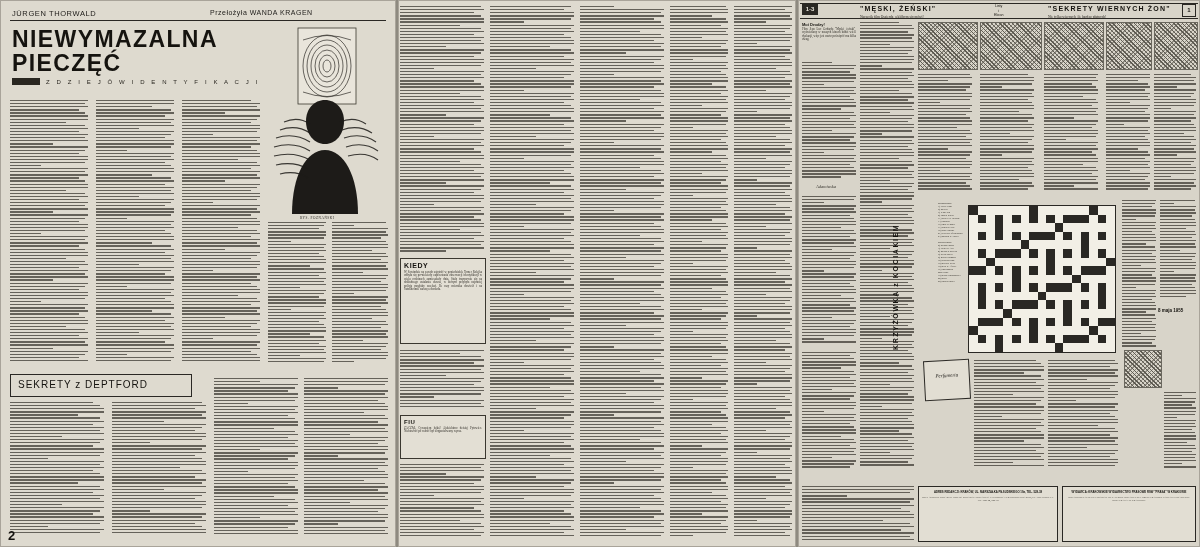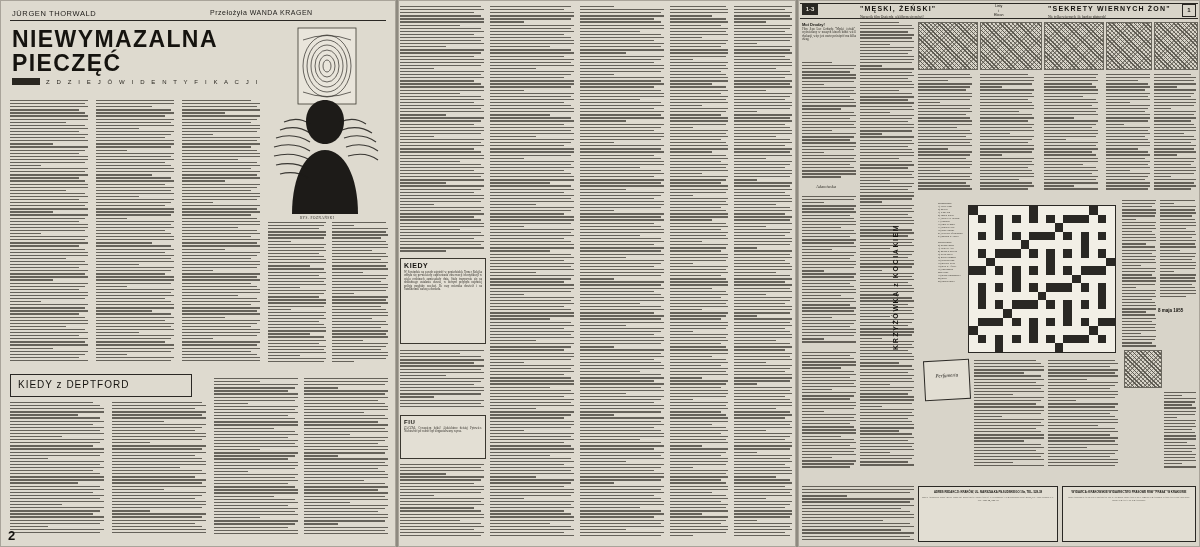--- a/index.html
+++ b/index.html
@@ -477,21 +477,21 @@
         <div class="ln s1"></div>
         <div class="ln s2"></div>
         <div class="ln s3"></div>
         <div class="ln s1"></div>
         <div class="ln s1"></div>
         <div class="ln s2"></div>
         <div class="ln s6"></div>
       </div>
 
     <div id="deptford-box"></div>
-    <div id="deptford-label">KIEDY z DEPTFORD</div>
+    <div id="deptford-label">SEKRETY z DEPTFORD</div>
 
     <div class="col lines" style="left:10px;top:402px;width:94px;height:136px">
         <div class="ln s3"></div>
         <div class="ln s2"></div>
         <div class="ln s1"></div>
         <div class="ln s1"></div>
         <div class="ln s4"></div>
         <div class="ln s2"></div>
         <div class="ln s1"></div>
         <div class="ln s3"></div>

